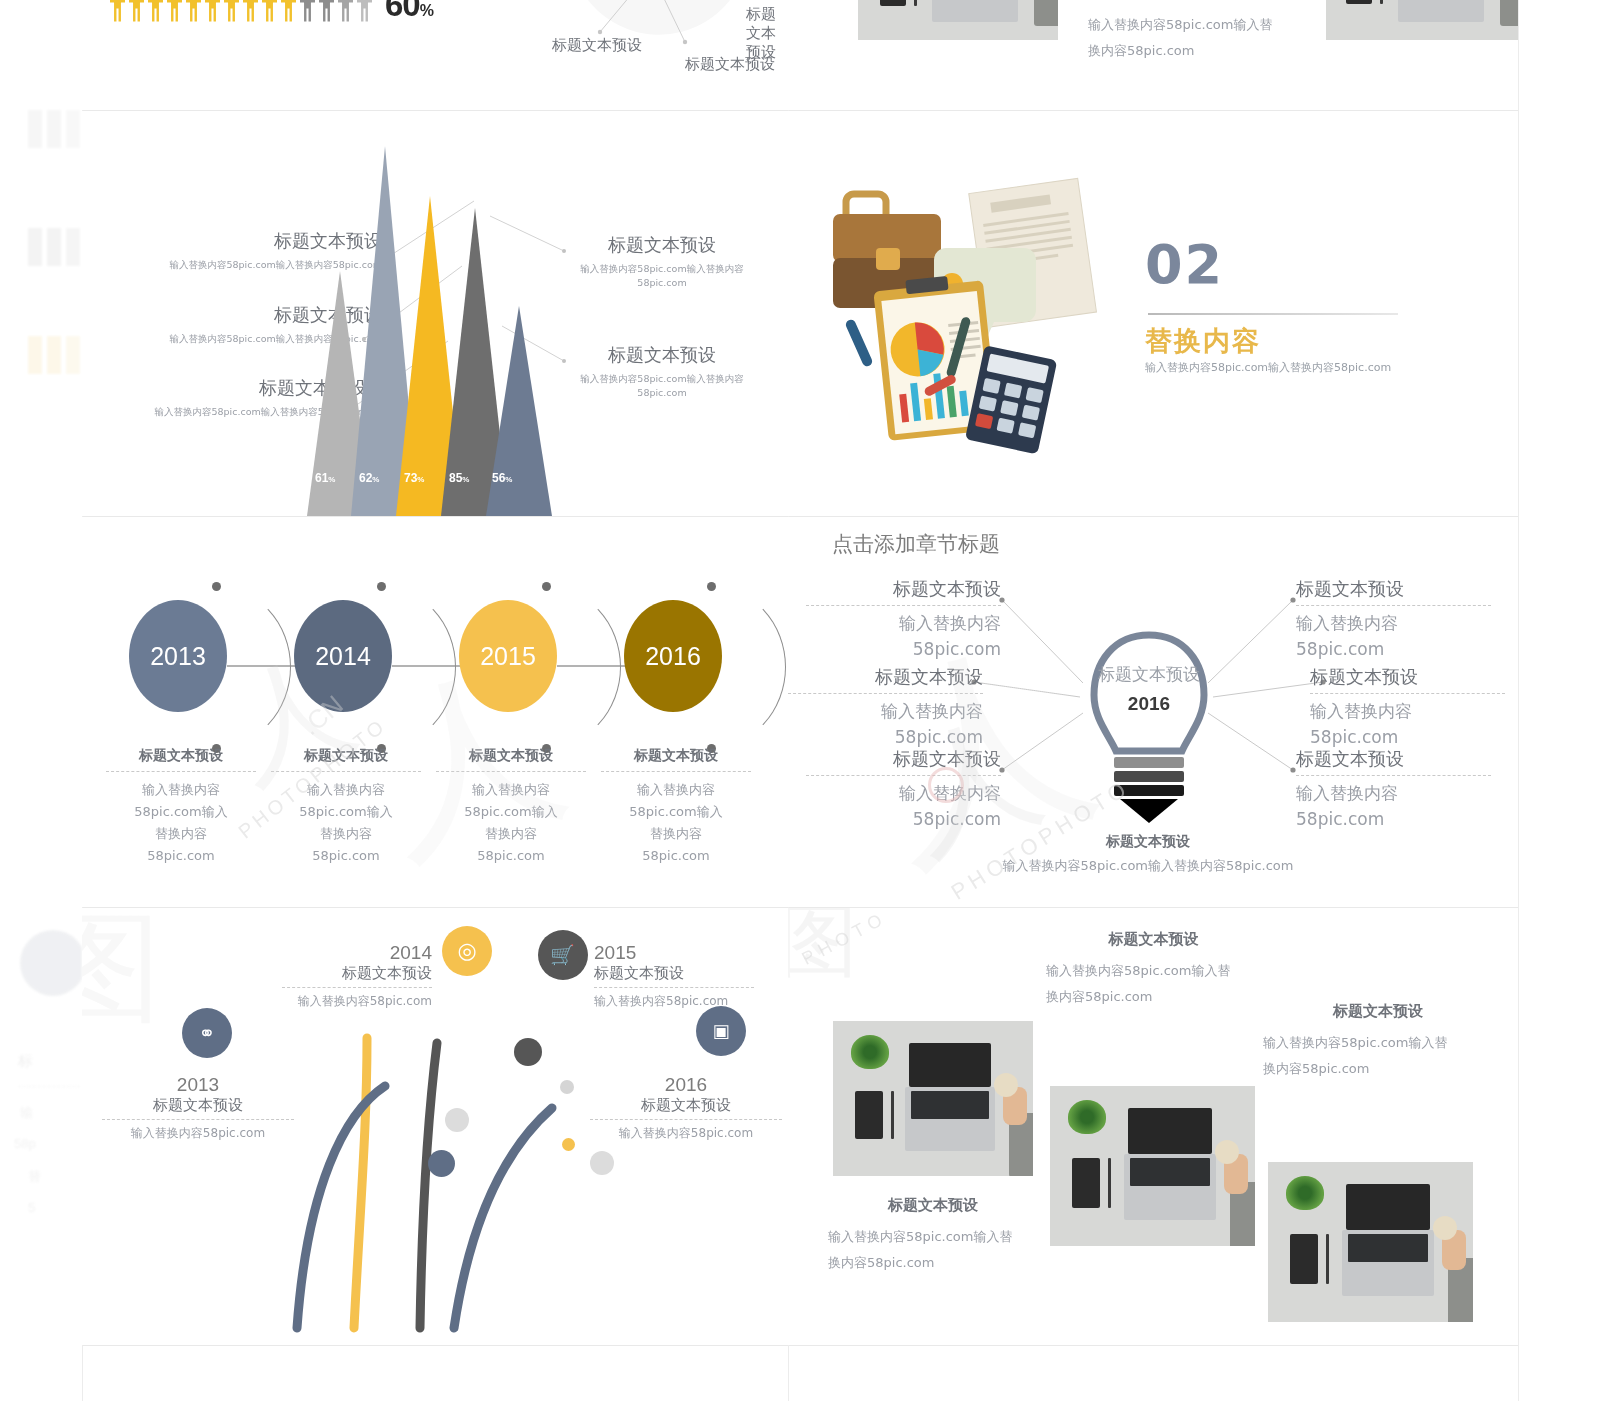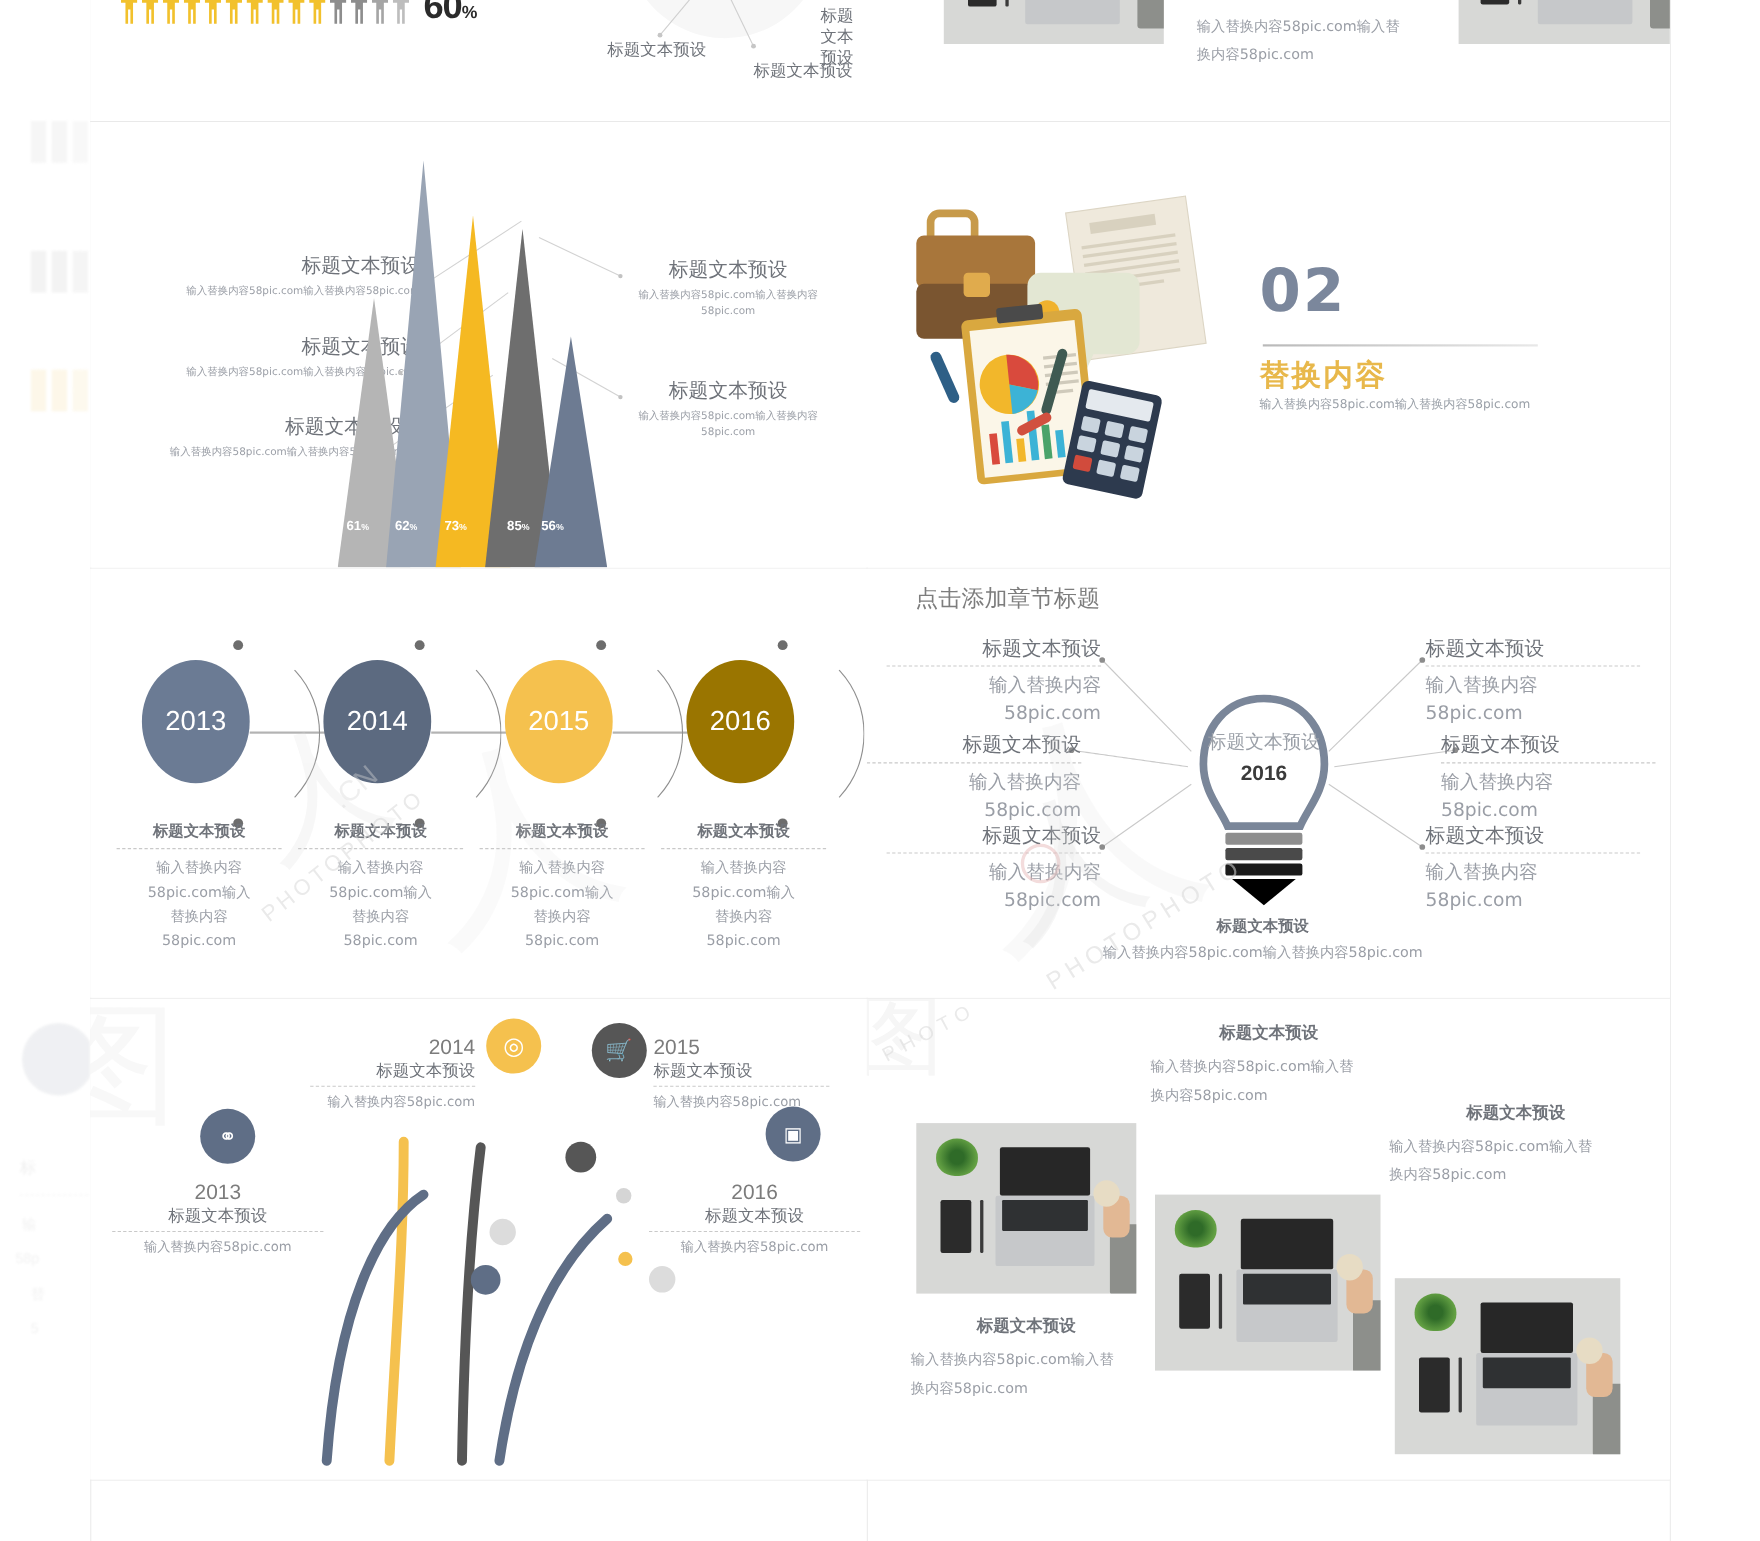--- a/index.html
+++ b/index.html
@@ -257,21 +257,21 @@
       <polygon points="33,125 66,370 0,370" fill="#b5b5b5"></polygon>
       <polygon points="78,0   112,370 44,370" fill="#99a4b4"></polygon>
       <polygon points="123,50 157,370 89,370" fill="#f5b922"></polygon>
       <polygon points="168,62 202,370 134,370" fill="#6e6e6e"></polygon>
       <polygon points="212,160 245,370 179,370" fill="#6d7b92"></polygon>
     </svg>
 
     <div class="pbl" style="left:233px;top:360px;">61<i>%</i></div>
     <div class="pbl" style="left:277px;top:360px;">62<i>%</i></div>
     <div class="pbl" style="left:322px;top:360px;">73<i>%</i></div>
-    <div class="pbl" style="left:379px;top:360px;">85<i>%</i></div>
+    <div class="pbl" style="left:367px;top:360px;">85<i>%</i></div>
     <div class="pbl" style="left:410px;top:360px;">56<i>%</i></div>
   </div>
 
   <div class="slide" style="left:788px; top:111px; width:730px; height:405px;">
 
     <svg style="position:absolute;left:40px;top:55px;" width="330" height="310" viewBox="0 0 330 310">
 
       <g transform="rotate(-8 200 90)">
         <rect x="150" y="20" width="110" height="135" fill="#efe9dc" stroke="#dcd5c4"></rect>
         <rect x="170" y="32" width="60" height="10" fill="#d8d1bf"></rect>

